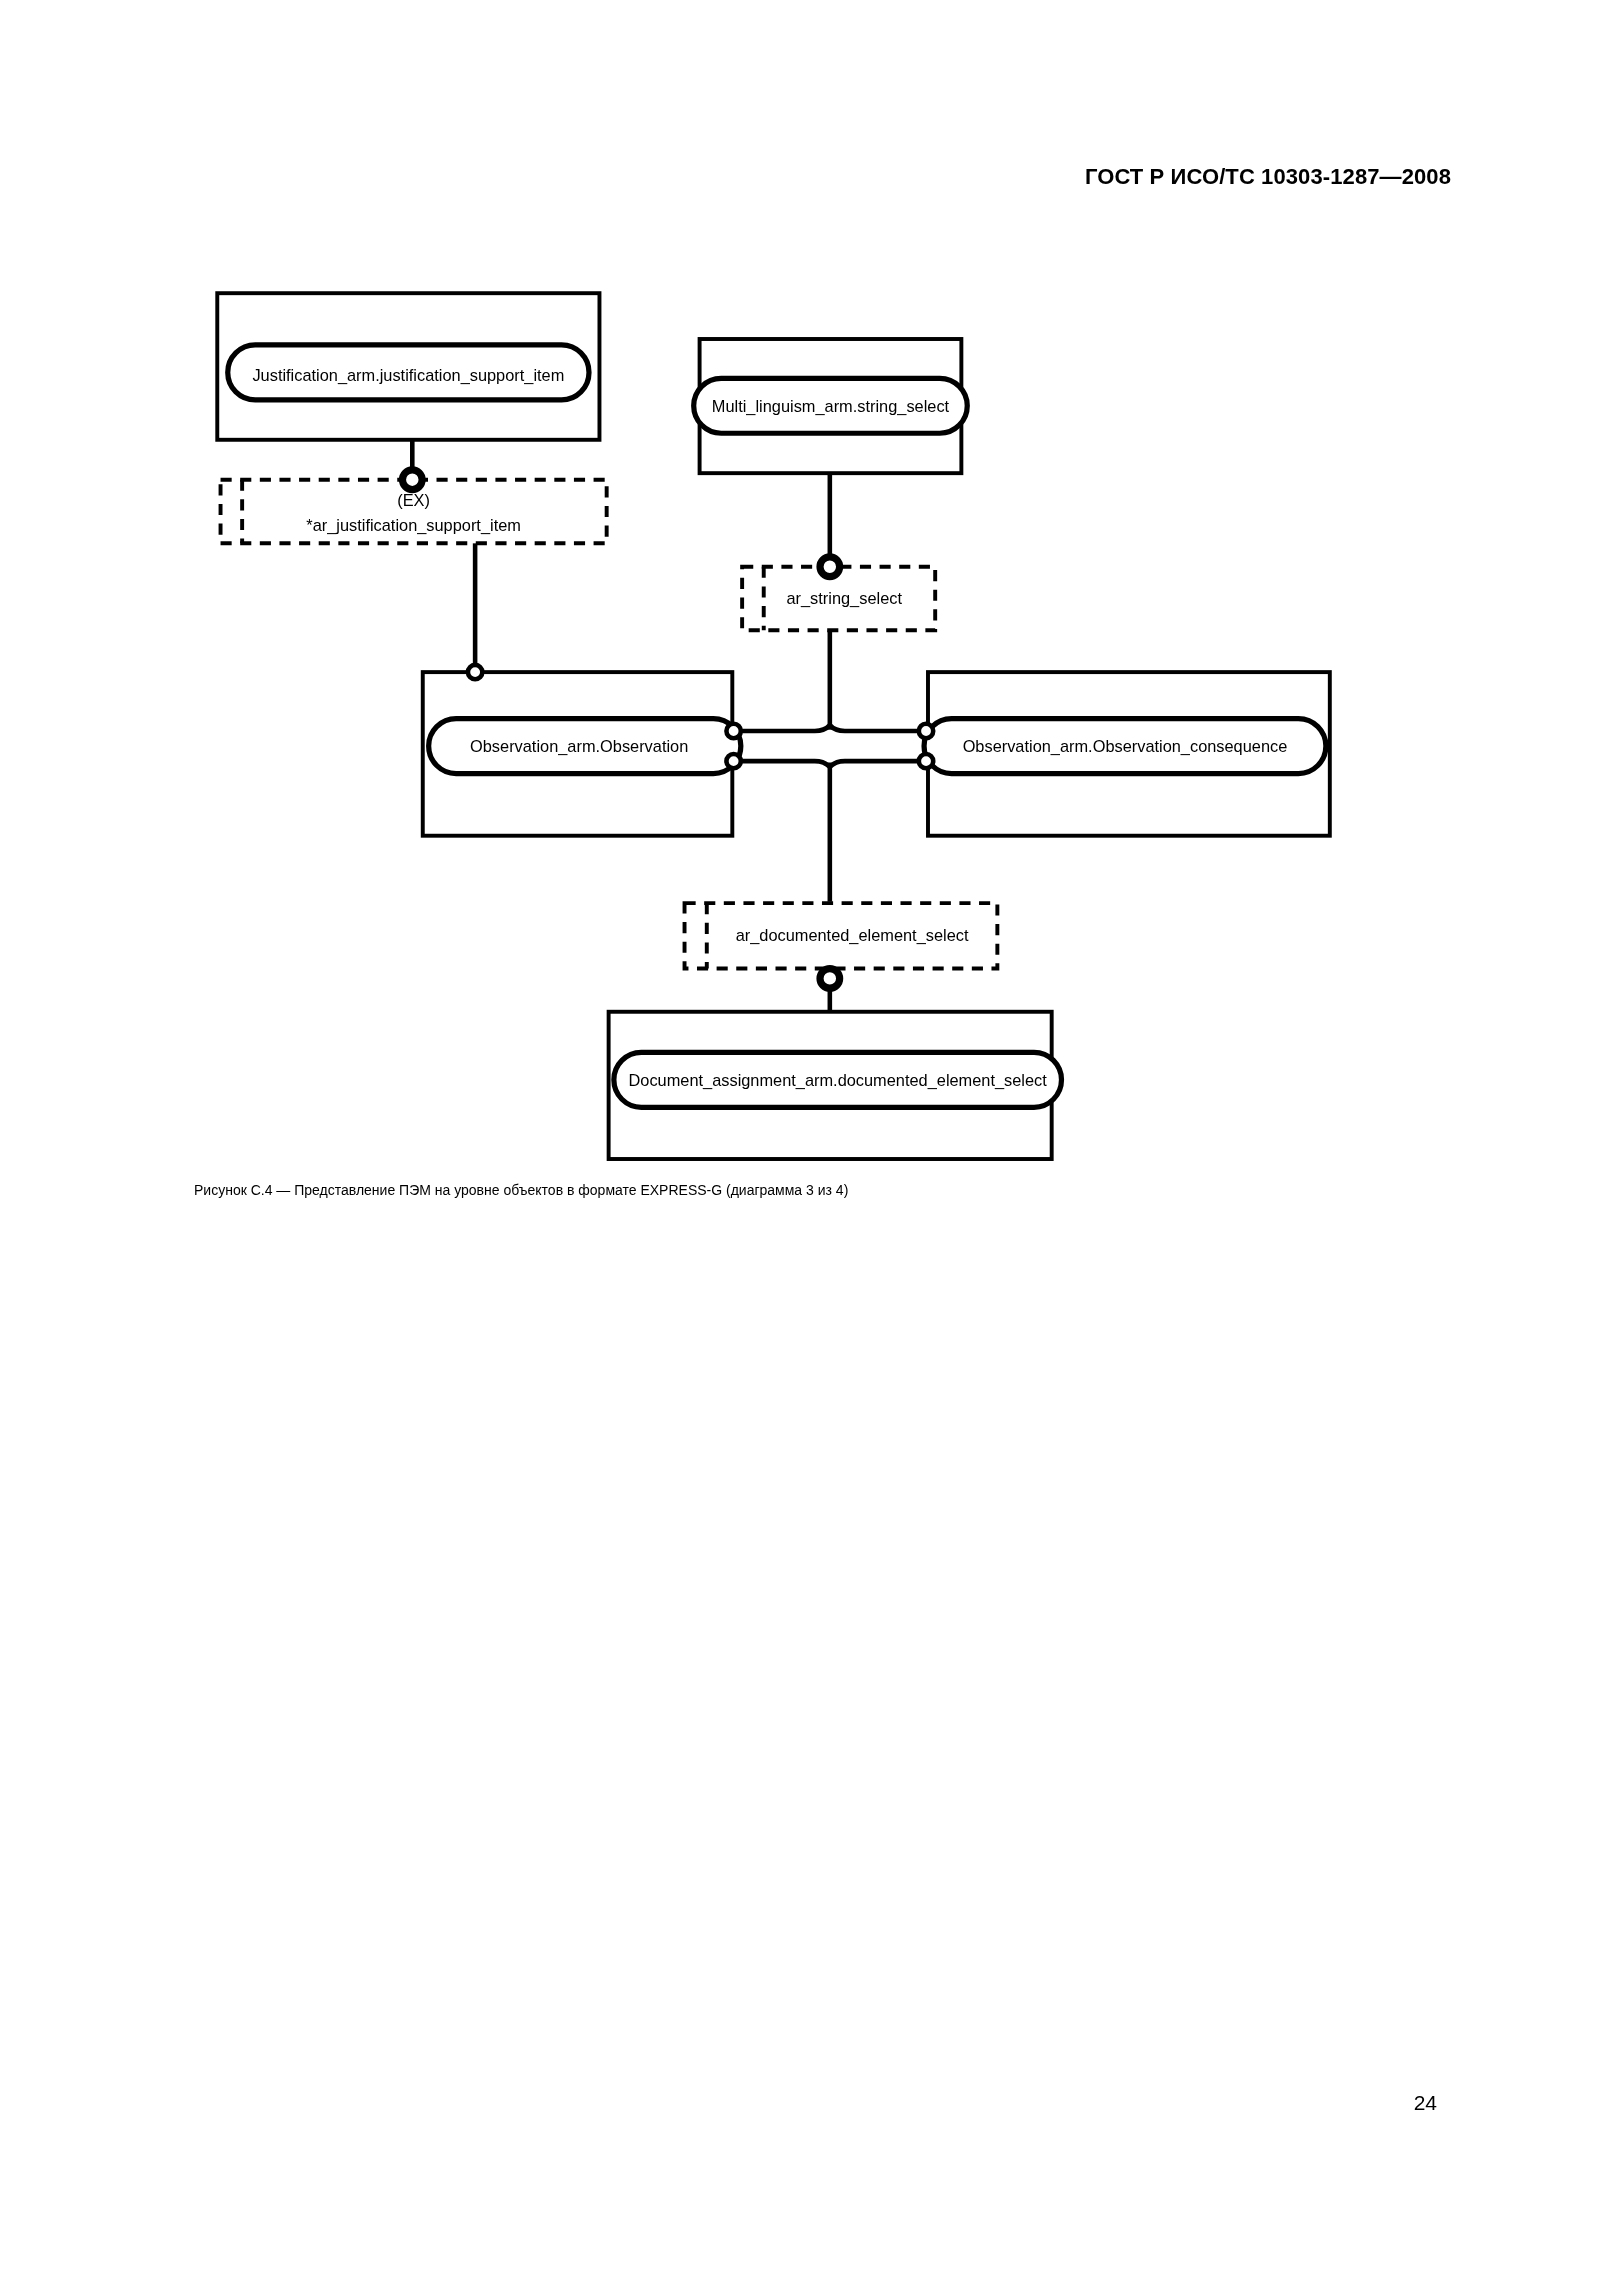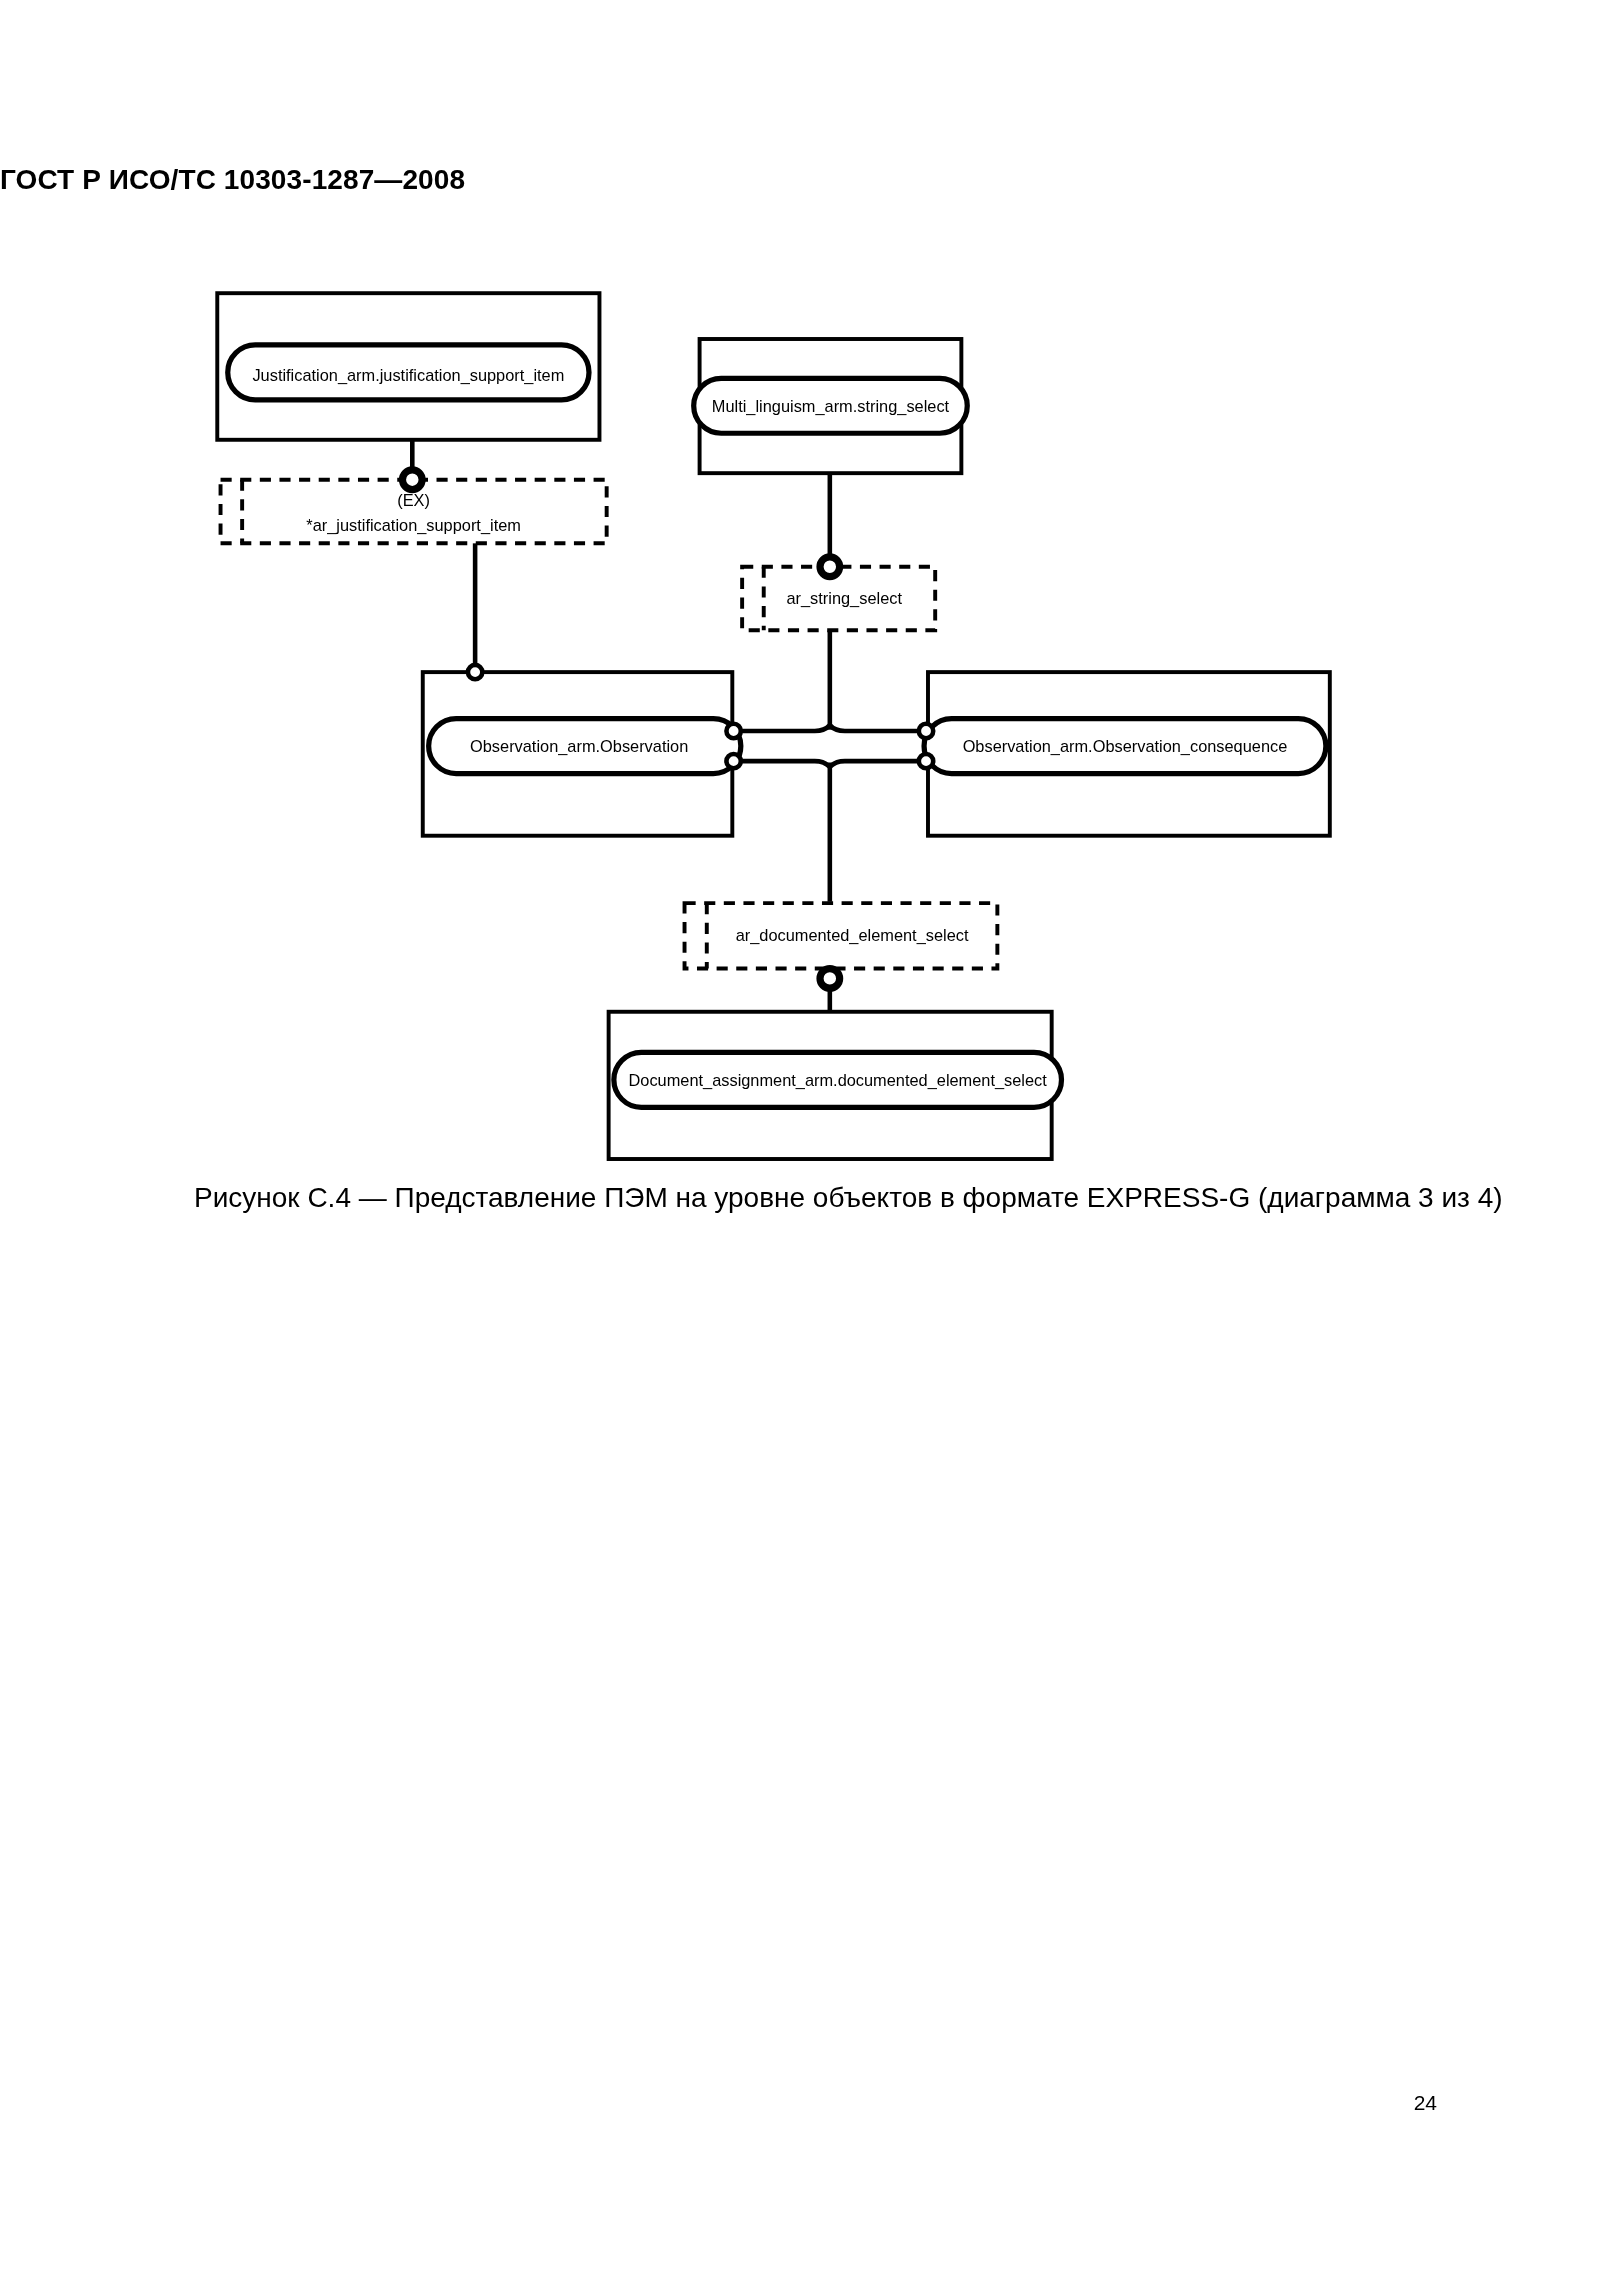--- a/index.html
+++ b/index.html
@@ -8,32 +8,33 @@
     width:1623px;height:2295px;position:relative;overflow:hidden;
     font-family:"Liberation Sans","DejaVu Sans",sans-serif;
     color:#000000;
     -webkit-font-smoothing:antialiased;
   }
   .page{position:absolute;inset:0;}
 
   
   .hdr{
     position:absolute;left:0;top:164px;width:1451px;
-    font-size:28px;font-weight:bold;letter-spacing:0.1px;
+    text-align:right;
+    font-size:22px;font-weight:bold;letter-spacing:0.1px;
     white-space:nowrap;
   }
 
   
   .diagram{position:absolute;left:0;top:0;width:1436px;height:1178px;}
   .diagram svg{display:block;}
 
   
   .caption{
     position:absolute;left:194px;top:1182px;width:1243px;
-    font-size:28px;font-weight:normal;white-space:nowrap;
+    font-size:14px;font-weight:normal;white-space:nowrap;
     letter-spacing:0px;
   }
 
   
   .pageno{
     position:absolute;left:0;top:2091px;width:1437px;
     text-align:right;font-size:21px;
   }
 
   

